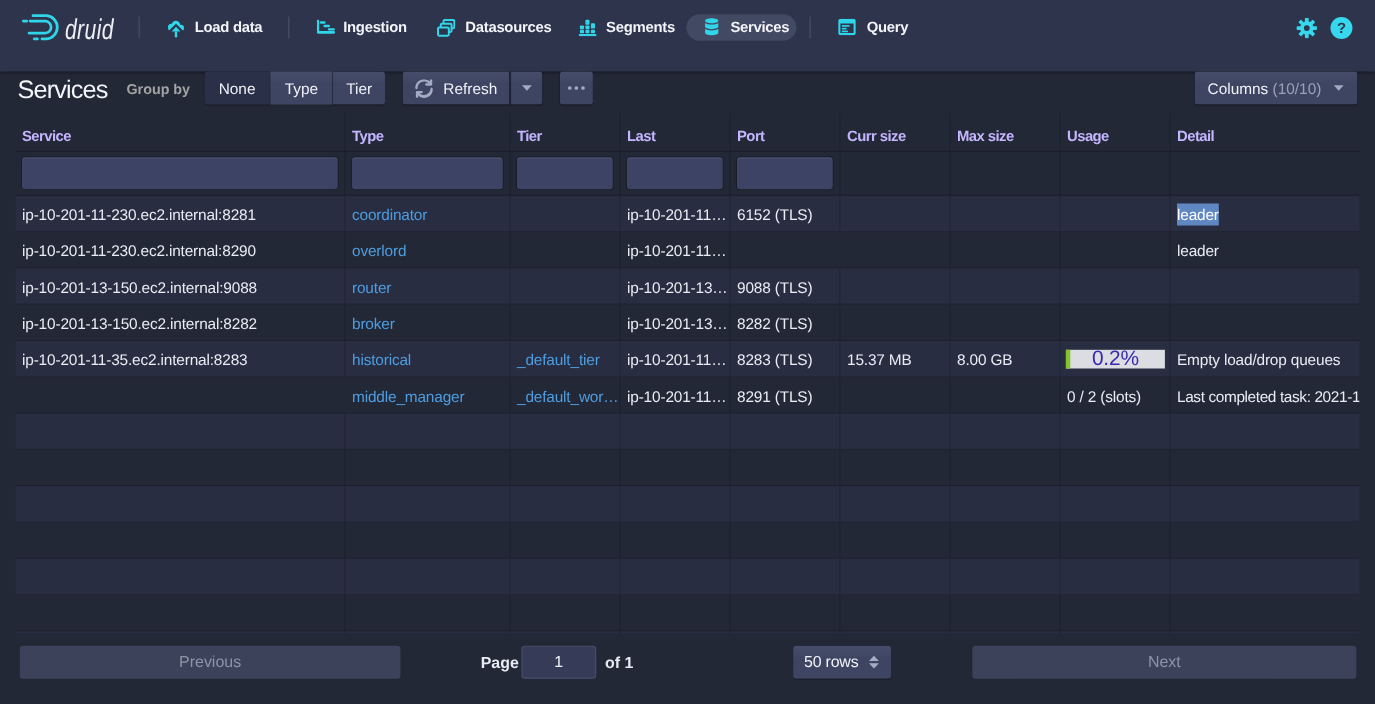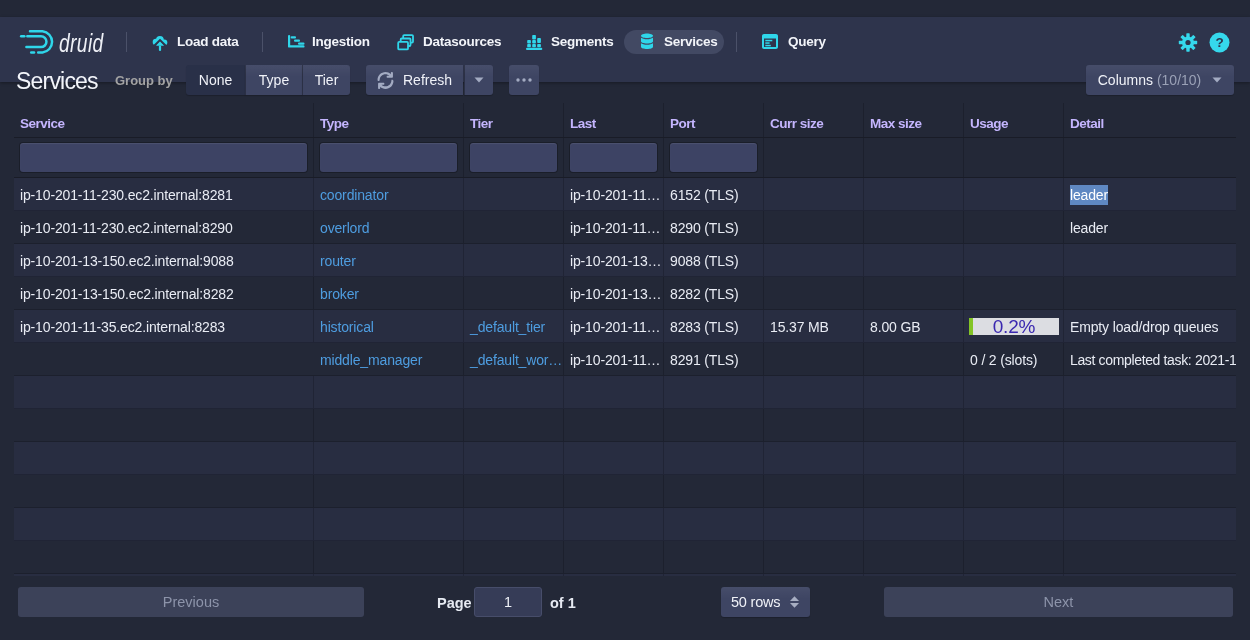--- a/index.html
+++ b/index.html
@@ -5,21 +5,21 @@
 * { margin:0; padding:0; box-sizing:border-box; }
 html,body { width:1250px; height:640px; overflow:hidden; }
 body {
   font-family:"Liberation Sans", sans-serif;
   background:#232837;
   color:#e9ecf4;
   position:relative;
 }
 
 .nav {
-  position:absolute; left:0; top:17px; width:1250px; height:65px;
+  position:absolute; left:0; top:0; width:1250px; height:65px;
   background:#2e344c;
   box-shadow:0 1px 3px rgba(0,0,0,0.35);
 }
 .nav .sep { position:absolute; top:15px; width:1px; height:20px; background:#4b5169; }
 .navitem { position:absolute; top:0; height:50px; color:#f2f4f9; font-size:13.5px; font-weight:700; letter-spacing:-0.25px; }
 .navitem .txt { position:absolute; top:17px; white-space:nowrap; }
 .navicon { position:absolute; top:17px; }
 .pill { position:absolute; left:624px; top:13px; width:100px; height:24px; background:#424963; border-radius:12px; }
 
 .title { position:absolute; left:16px; top:68px; font-size:23px; letter-spacing:-0.8px; color:#f3f5fa; }
@@ -274,21 +274,20 @@
     <div class="cell c5"></div>
     <div class="cell c6"></div>
     <div class="cell c7"></div>
     <div class="cell c8 last"><span class="sel">leader</span></div>
   </div>
   <div class="row">
     <div class="cell c0">ip-10-201-11-230.ec2.internal:8290</div>
     <div class="cell c1"><a class="lnk">overlord</a></div>
     <div class="cell c2"></div>
     <div class="cell c3" style="padding-right:0;">ip-10-201-11…</div>
-    <div class="cell c4">8290 (TLS)</div>
     <div class="cell c5"></div>
     <div class="cell c6"></div>
     <div class="cell c7"></div>
     <div class="cell c8 last">leader</div>
   </div>
   <div class="row odd">
     <div class="cell c0">ip-10-201-13-150.ec2.internal:9088</div>
     <div class="cell c1"><a class="lnk">router</a></div>
     <div class="cell c2"></div>
     <div class="cell c3" style="padding-right:0;">ip-10-201-13…</div>

